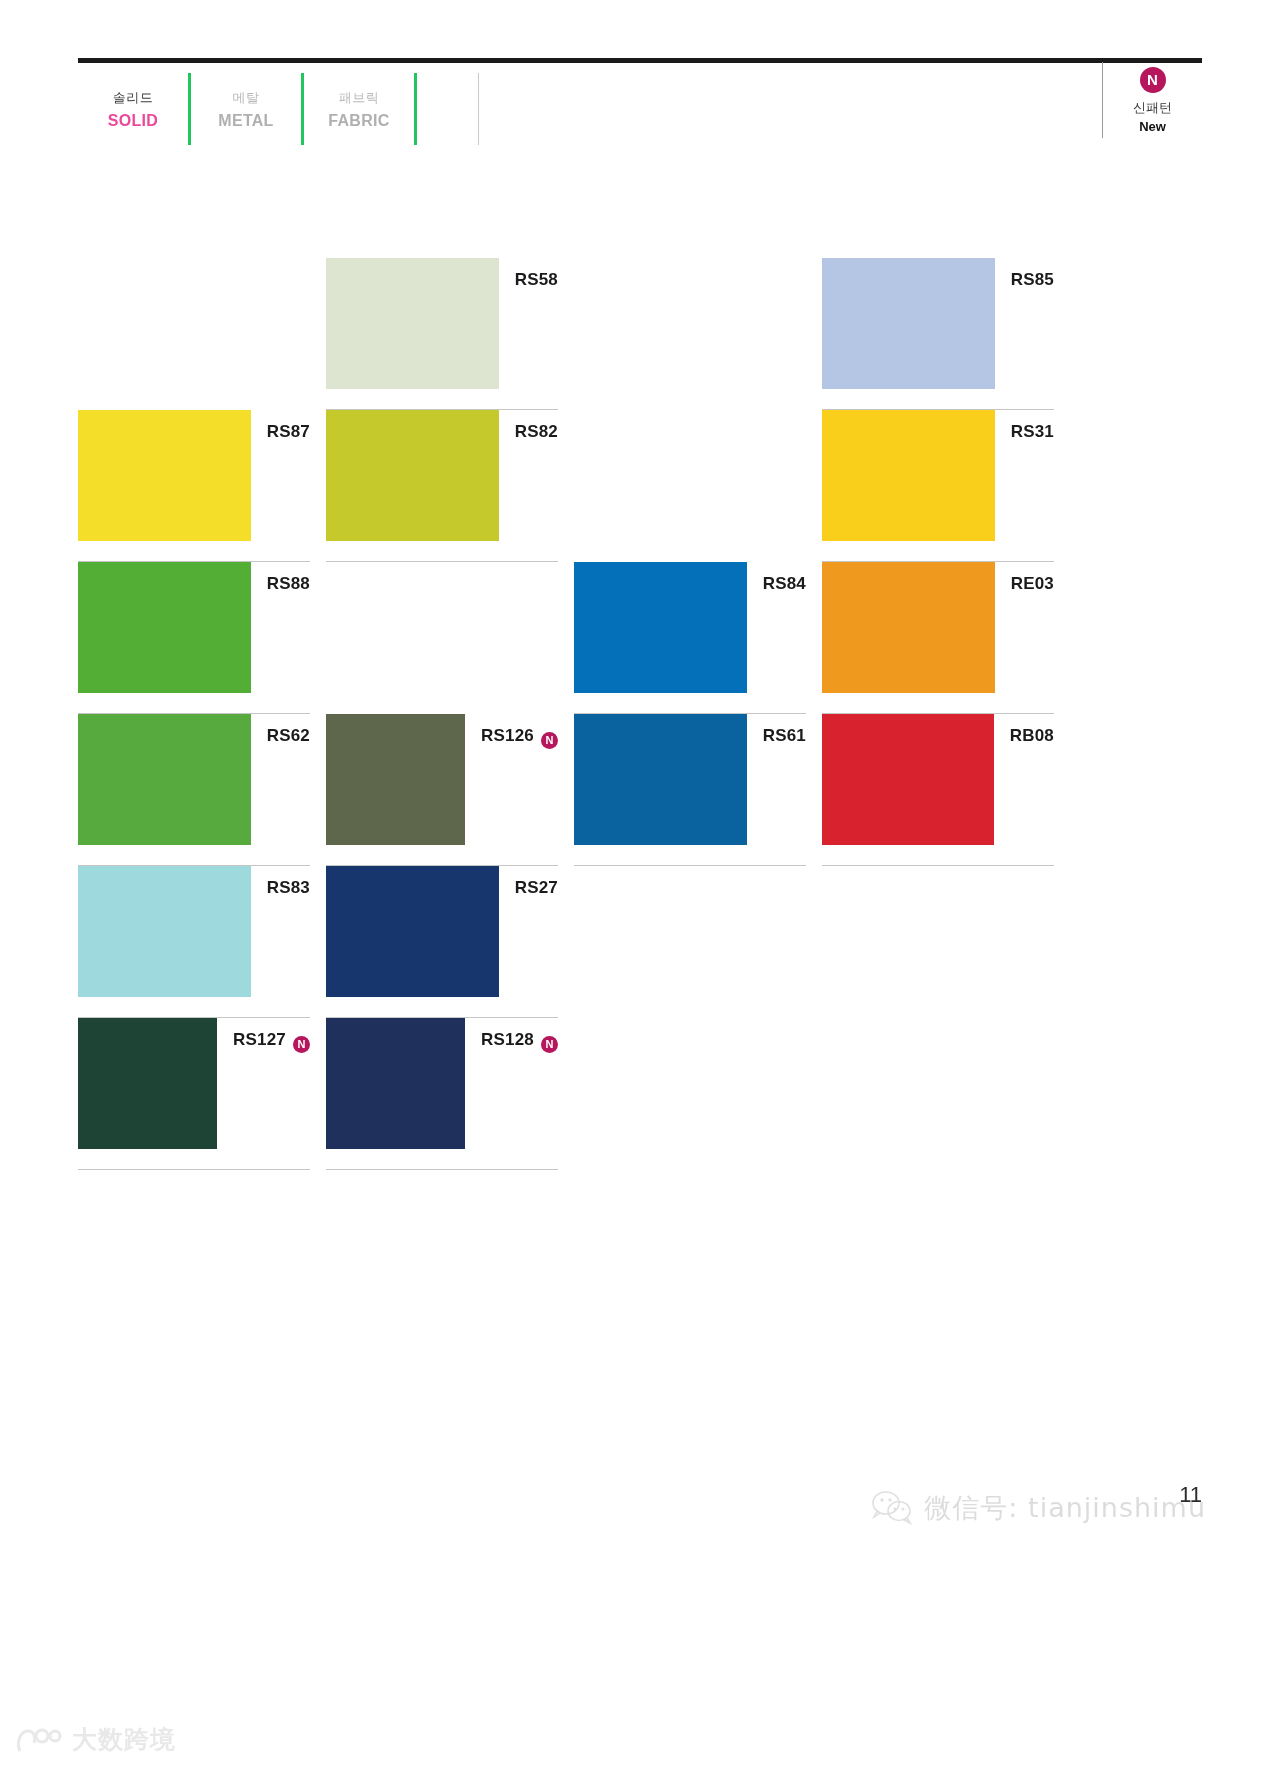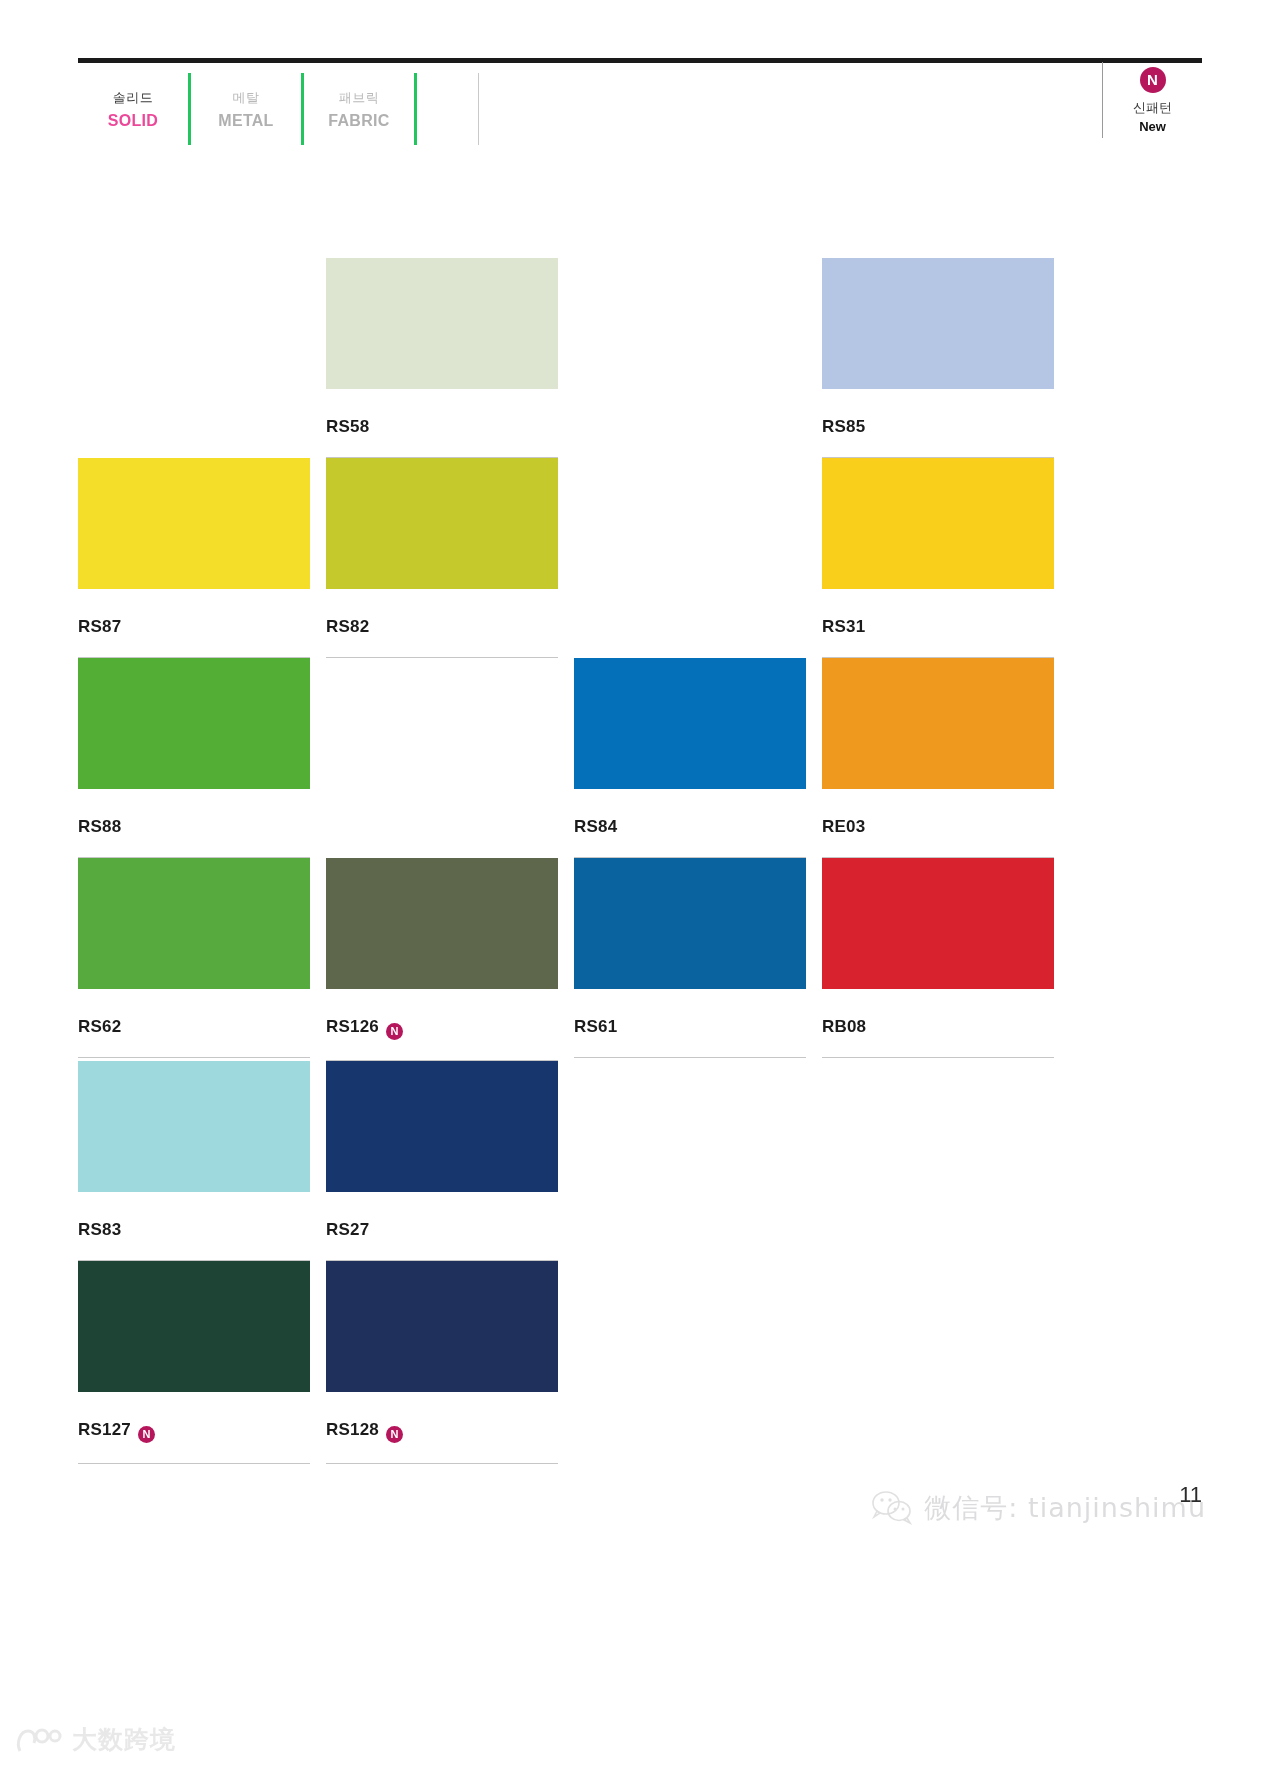--- a/index.html
+++ b/index.html
@@ -46,21 +46,21 @@
 
   
   .grid {
     position:absolute; left:78px; top:258px;
     width:1124px;
     display:grid;
     grid-template-columns:repeat(4, 232px);
     column-gap:16px;
   }
   .cell { position:relative; }
-  .cell-inner { display:flex; flex-direction:column;gap:16px; }
+  .cell-inner { display:flex; flex-direction:row;gap:16px; }
   .chip { width:232px; height:131px; }
   .label {
     font-size:17px; font-weight:bold; color:#1b1b1b;
     letter-spacing:.2px; padding-top:12px; white-space:nowrap;
   }
   .sep { height:1px; background:#c6c6c6; margin-top:20px; }
   .cell.empty .chip, .cell.empty .label { visibility:hidden; }
   .cell.empty .sep { background:transparent; }
 
   

